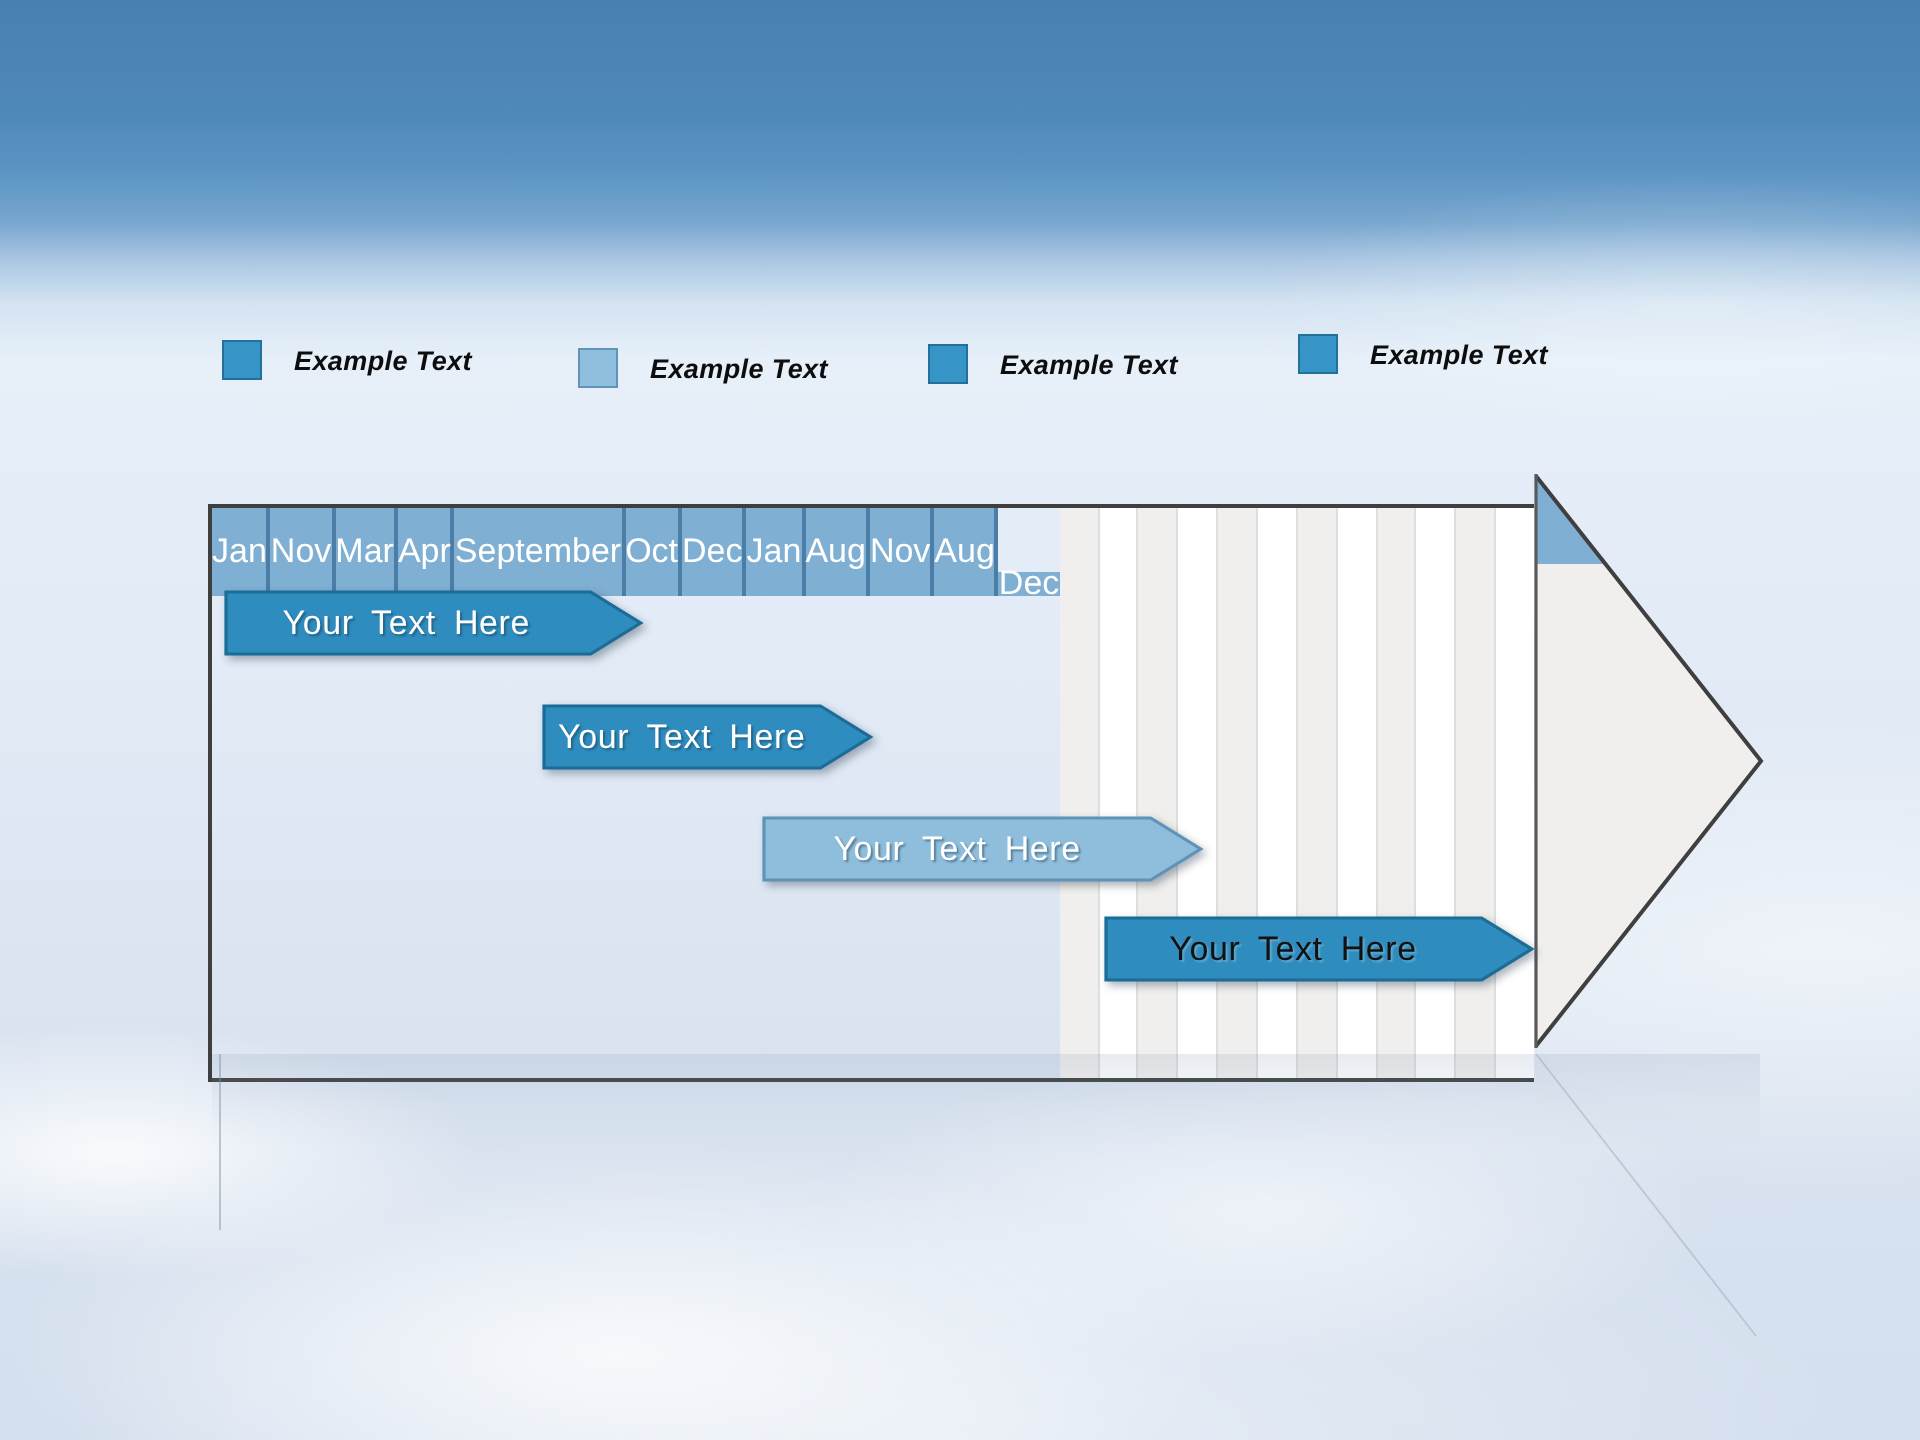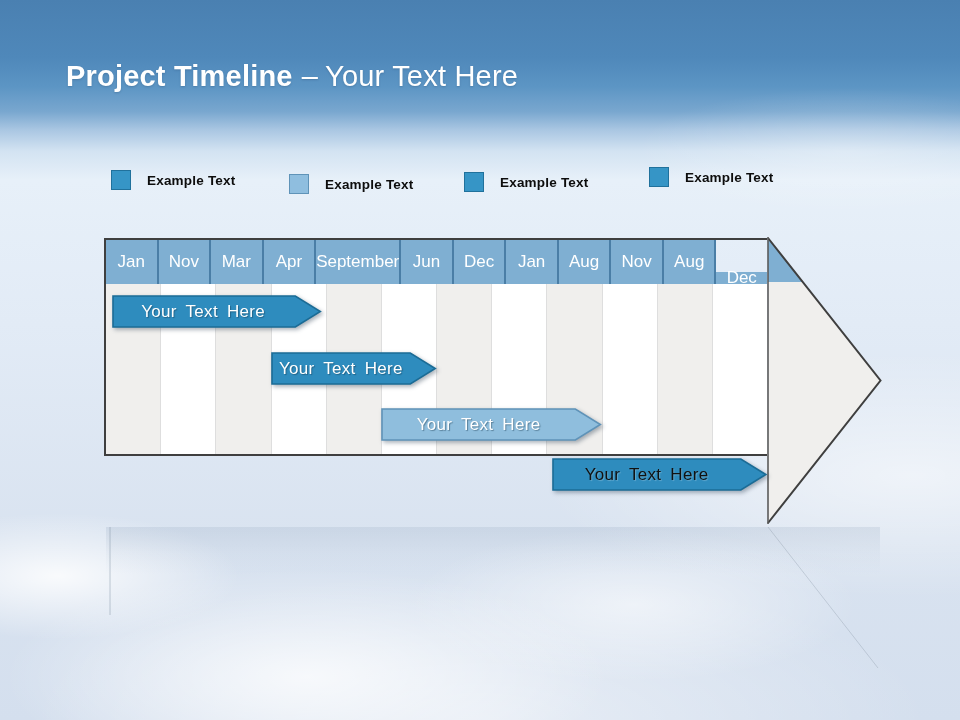--- a/index.html
+++ b/index.html
@@ -26,26 +26,26 @@
     position:absolute;left:66px;top:60px;margin:0;
     font-size:29px;color:#ffffff;letter-spacing:.2px;white-space:nowrap;
     text-shadow:0 1px 2px rgba(30,60,90,0.25);
   }
   .title .t-bold{font-weight:700;}
   .title .t-sep{font-weight:400;margin:0 7px 0 9px;}
   .title .t-light{font-weight:400;}
   .legend{position:absolute;left:0;top:0;width:960px;height:210px;}
   .litem{position:absolute;display:flex;align-items:center;gap:16px;}
   .lsq{width:20px;height:20px;border:1px solid #20719c;display:inline-block;box-sizing:border-box;}
-  .llab{font-size:13.5px;font-weight:700;color:#0d0d0d;letter-spacing:.2px;}
+  .llab{font-size:13.5px;font-weight:700;color:#0d0d0d;letter-spacing:.2px;font-style:italic;}
   
   .frame{
-    position:absolute;left:104px;top:238px;width:663px;height:218px;
+    position:absolute;left:104px;top:252px;width:663px;height:289px;
     border:2px solid var(--outline);border-right:none;box-sizing:border-box;
-    display:flex;flex-direction:column;
+    display:flex;flex-direction:row;
   }
   .mrow{display:flex;height:44px;flex:none;}
   .mcell{
     flex:1 1 0;background:var(--header-fill);color:#fff;font-size:17px;
     display:flex;align-items:center;justify-content:center;
     border-right:2px solid var(--header-sep);box-sizing:border-box;
   }
   .mcell:last-child{border-right:none;margin-top:32px;}
   .grid{display:flex;flex:1 1 auto;}
   .scol{flex:1 1 0;border-right:1px solid var(--grid-line);box-sizing:border-box;}
@@ -67,21 +67,20 @@
   .refl-band{
     position:absolute;left:106px;top:527px;width:774px;height:48px;
     background:linear-gradient(180deg,rgba(140,160,185,0.20),rgba(140,160,185,0.06) 55%,rgba(140,160,185,0));
   }
 </style>
 </head>
 <body>
 
 <div class="slide">
 
-  <h1 class="title"><span class="t-bold">Project Timeline</span><span class="t-sep">–</span><span class="t-light">Your Text Here</span></h1>
 
   <div class="legend">
       <div class="litem" style="left: 111px; top: 170px;">
         <span class="lsq" style="background: rgb(54, 149, 198); border-color: rgb(32, 113, 156);"></span>
         <span class="llab">Example Text</span>
       </div>
       <div class="litem" style="left: 289px; top: 174px;">
         <span class="lsq" style="background: rgb(143, 190, 223); border-color: rgb(95, 147, 184);"></span>
         <span class="llab">Example Text</span>
       </div>
@@ -95,21 +94,21 @@
       </div>
     </div>
 
   <div class="frame">
     <div class="mrow">
         <div class="mcell">Jan</div>
         <div class="mcell">Nov</div>
         <div class="mcell">Mar</div>
         <div class="mcell">Apr</div>
         <div class="mcell">September</div>
-        <div class="mcell">Jun</div>
+        <div class="mcell">Oct</div>
         <div class="mcell">Dec</div>
         <div class="mcell">Jan</div>
         <div class="mcell">Aug</div>
         <div class="mcell">Nov</div>
         <div class="mcell">Aug</div>
         <div class="mcell">Dec</div>
       </div>
     <div class="grid">
         <div class="scol g"></div>
         <div class="scol w"></div>

